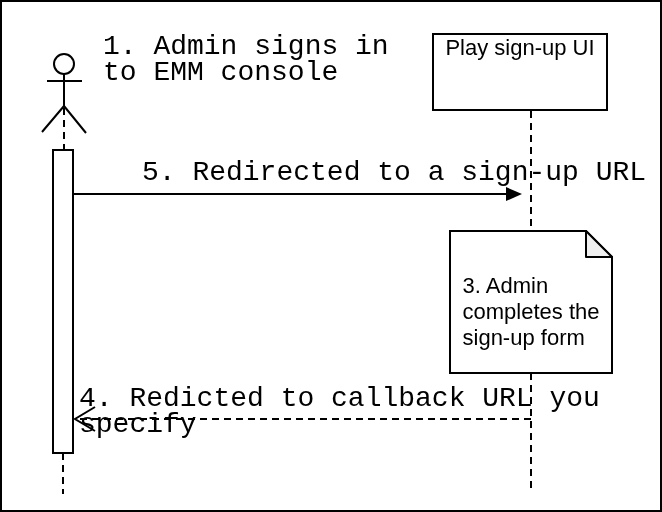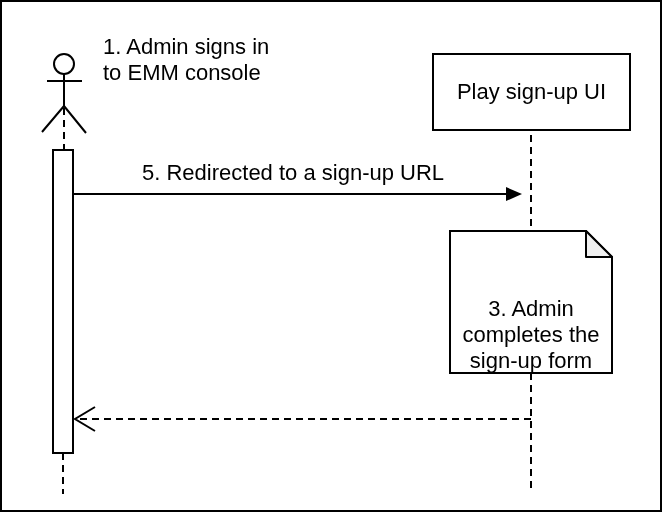--- a/index.html
+++ b/index.html
@@ -9,44 +9,43 @@
     box-sizing:border-box;
     border:2px solid var(--stroke,#000);
     background:var(--bg,#fff);
     font-family:"Liberation Sans", sans-serif;
     color:var(--stroke,#000);
     overflow:hidden;
   }
   .layer{position:absolute;left:0;top:0;width:662px;height:512px;}
   .label{
     position:absolute;
-    font-size:22px;
+    font-size:28px;
     line-height:26px;
     white-space:pre-line;
     color:var(--stroke,#000);
+    font-family:Liberation Mono, monospace;
   }
   .participant-box{
     position:absolute;
-    left:430px;top:31px;width:199px;height:78px;
+    left:430px;top:31px;width:176px;height:78px;
     box-sizing:border-box;
     border:2px solid var(--stroke,#000);
     background:var(--fill,#fff);
-    display:flex;align-items:center;justify-content:center;
+    display:flex;justify-content:center;
     font-size:22px;
     text-align:center;
-    margin-top:20px;
   }
   .note-label{
     position:absolute;
     left:448px;top:229px;width:162px;height:162px;
     display:flex;align-items:center;justify-content:center;
-    text-align:center;
+    text-align:left;
     font-size:22px;line-height:26px;
     white-space:pre-line;
-    margin-top:23px;
   }
   .actor-label{left:101px;top:32px;text-align:left;}
   .msg2-label{left:140px;top:158px;}
   .msg4-label{left:77px;top:384px;}
   svg .stroke{stroke:var(--stroke,#000);stroke-width:2;fill:none;}
   svg .fillwhite{fill:var(--fill,#fff);}
   svg .dashed{stroke-dasharray:7,5;}
 </style>
 </head>
 <body>
@@ -89,14 +88,15 @@
   <div class="participant-box">
     <span>Play sign-up UI</span>
   </div>
 
   <div class="label actor-label">1. Admin signs in
 to EMM console</div>
   <div class="label msg2-label">5. Redirected to a sign-up URL</div>
   <div class="note-label">3. Admin
 completes the
 sign-up form</div>
+  <div class="label msg4-label">4. Redicted to callback URL you specify</div>
 
 </div>
 
 </body></html>

